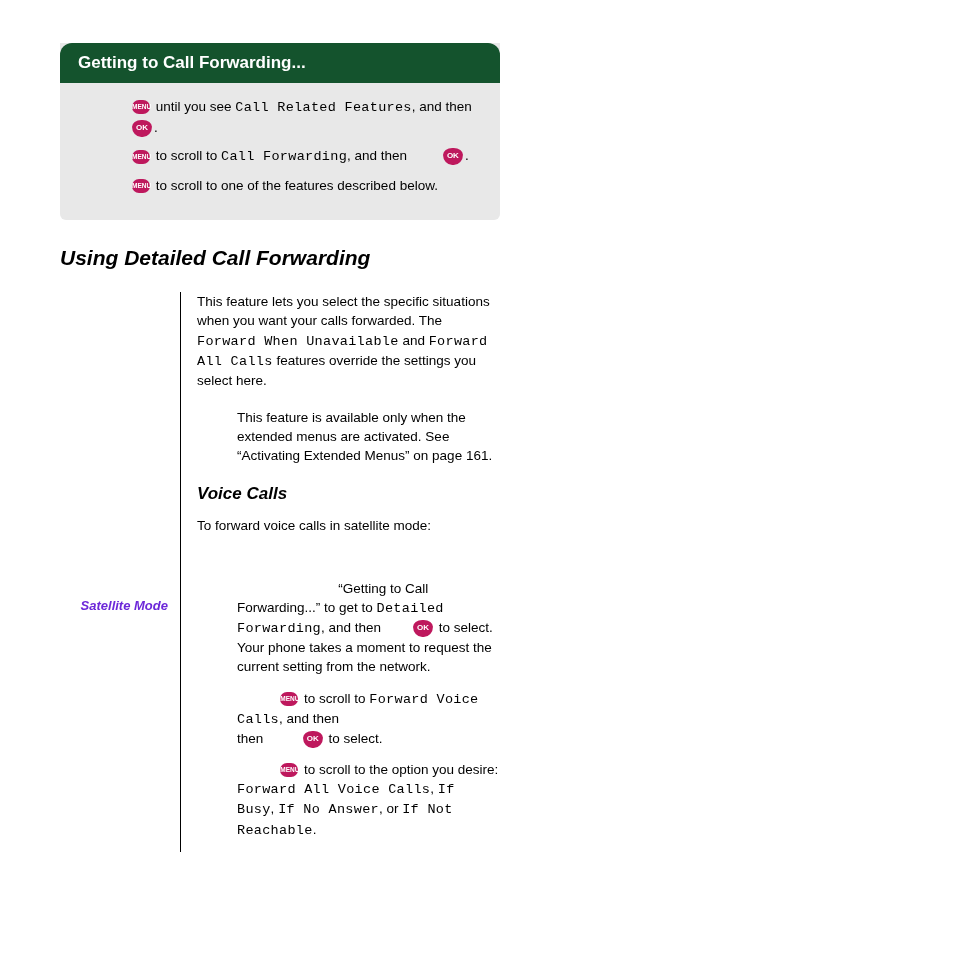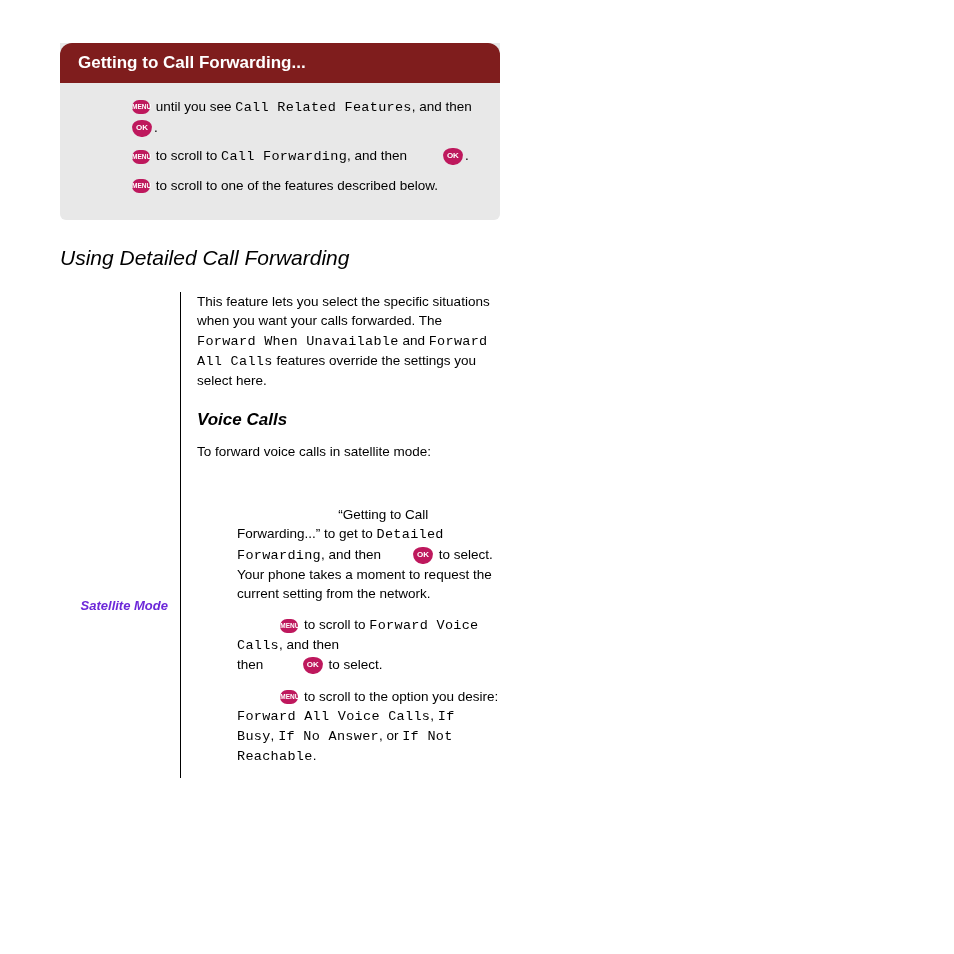--- a/index.html
+++ b/index.html
@@ -16,21 +16,21 @@
       padding: 45px 60px 40px 60px;
       width: 560px;
     }
     .panel {
       background: #e8e8e8;
       border-radius: 0 0 6px 6px;
       overflow: visible;
       margin-bottom: 26px;
     }
     .panel-header {
-      background: #7f1d1d;
+      background: #14532d;
       color: #fff;
       font-weight: bold;
       font-size: 17px;
       padding: 10px 18px;
       border-radius: 12px 12px 0 0;
       margin-top: -2px;
     }
     .panel-body {
       padding: 14px 22px 16px 70px;
       font-size: 13.5px;
@@ -68,21 +68,21 @@
     }
     .badge-menu {
       width: 18px;
       height: 14px;
       line-height: 14px;
       border-radius: 8px;
       font-size: 6.5px;
     }
     h2.section-title {
       font-style: italic;
-      font-weight: normal;
+      font-weight: bold;
       font-size: 21px;
       margin: 18px 0 22px 0;
     }
     h3.sub-title {
       font-style: italic;
       font-weight: bold;
       font-size: 17px;
       margin: 16px 0 10px 0;
     }
     .body-layout {
@@ -153,20 +153,21 @@
       <div class="margin-label">Satellite Mode</div>
     </div>
     <div class="rule-col"></div>
     <div class="content-col">
 
       <p>
         <span>This feature lets you select the specific situations when you want your calls forwarded. The </span><span class="menu-term">Forward When Unavailable</span><span> and </span><span class="menu-term">Forward All Calls</span><span> features override the settings you select here.</span>
       </p>
 
       <div class="indent-block">
+        <p>This feature is available only when the extended menus are activated. See “Activating Extended Menus” on page 161.</p>
       </div>
 
       <h3 class="sub-title">Voice Calls</h3>
 
       <p>To forward voice calls in satellite mode:</p>
 
       <div class="steps-block">
         <p>
           &nbsp;&nbsp;&nbsp;&nbsp;&nbsp;&nbsp;&nbsp;&nbsp;&nbsp;&nbsp;&nbsp;&nbsp;&nbsp;&nbsp;&nbsp;&nbsp;&nbsp;&nbsp;&nbsp;&nbsp;&nbsp;&nbsp;&nbsp;&nbsp;&nbsp;&nbsp;&nbsp;<span>“Getting to Call Forwarding...” to get to </span><span class="menu-term">Detailed Forwarding</span><span>, and then </span>&nbsp;&nbsp;&nbsp;&nbsp;&nbsp;&nbsp;&nbsp;<span class="badge badge-ok">OK</span><span> to select. Your phone takes a moment to request the current setting from the network.</span>
         </p>

